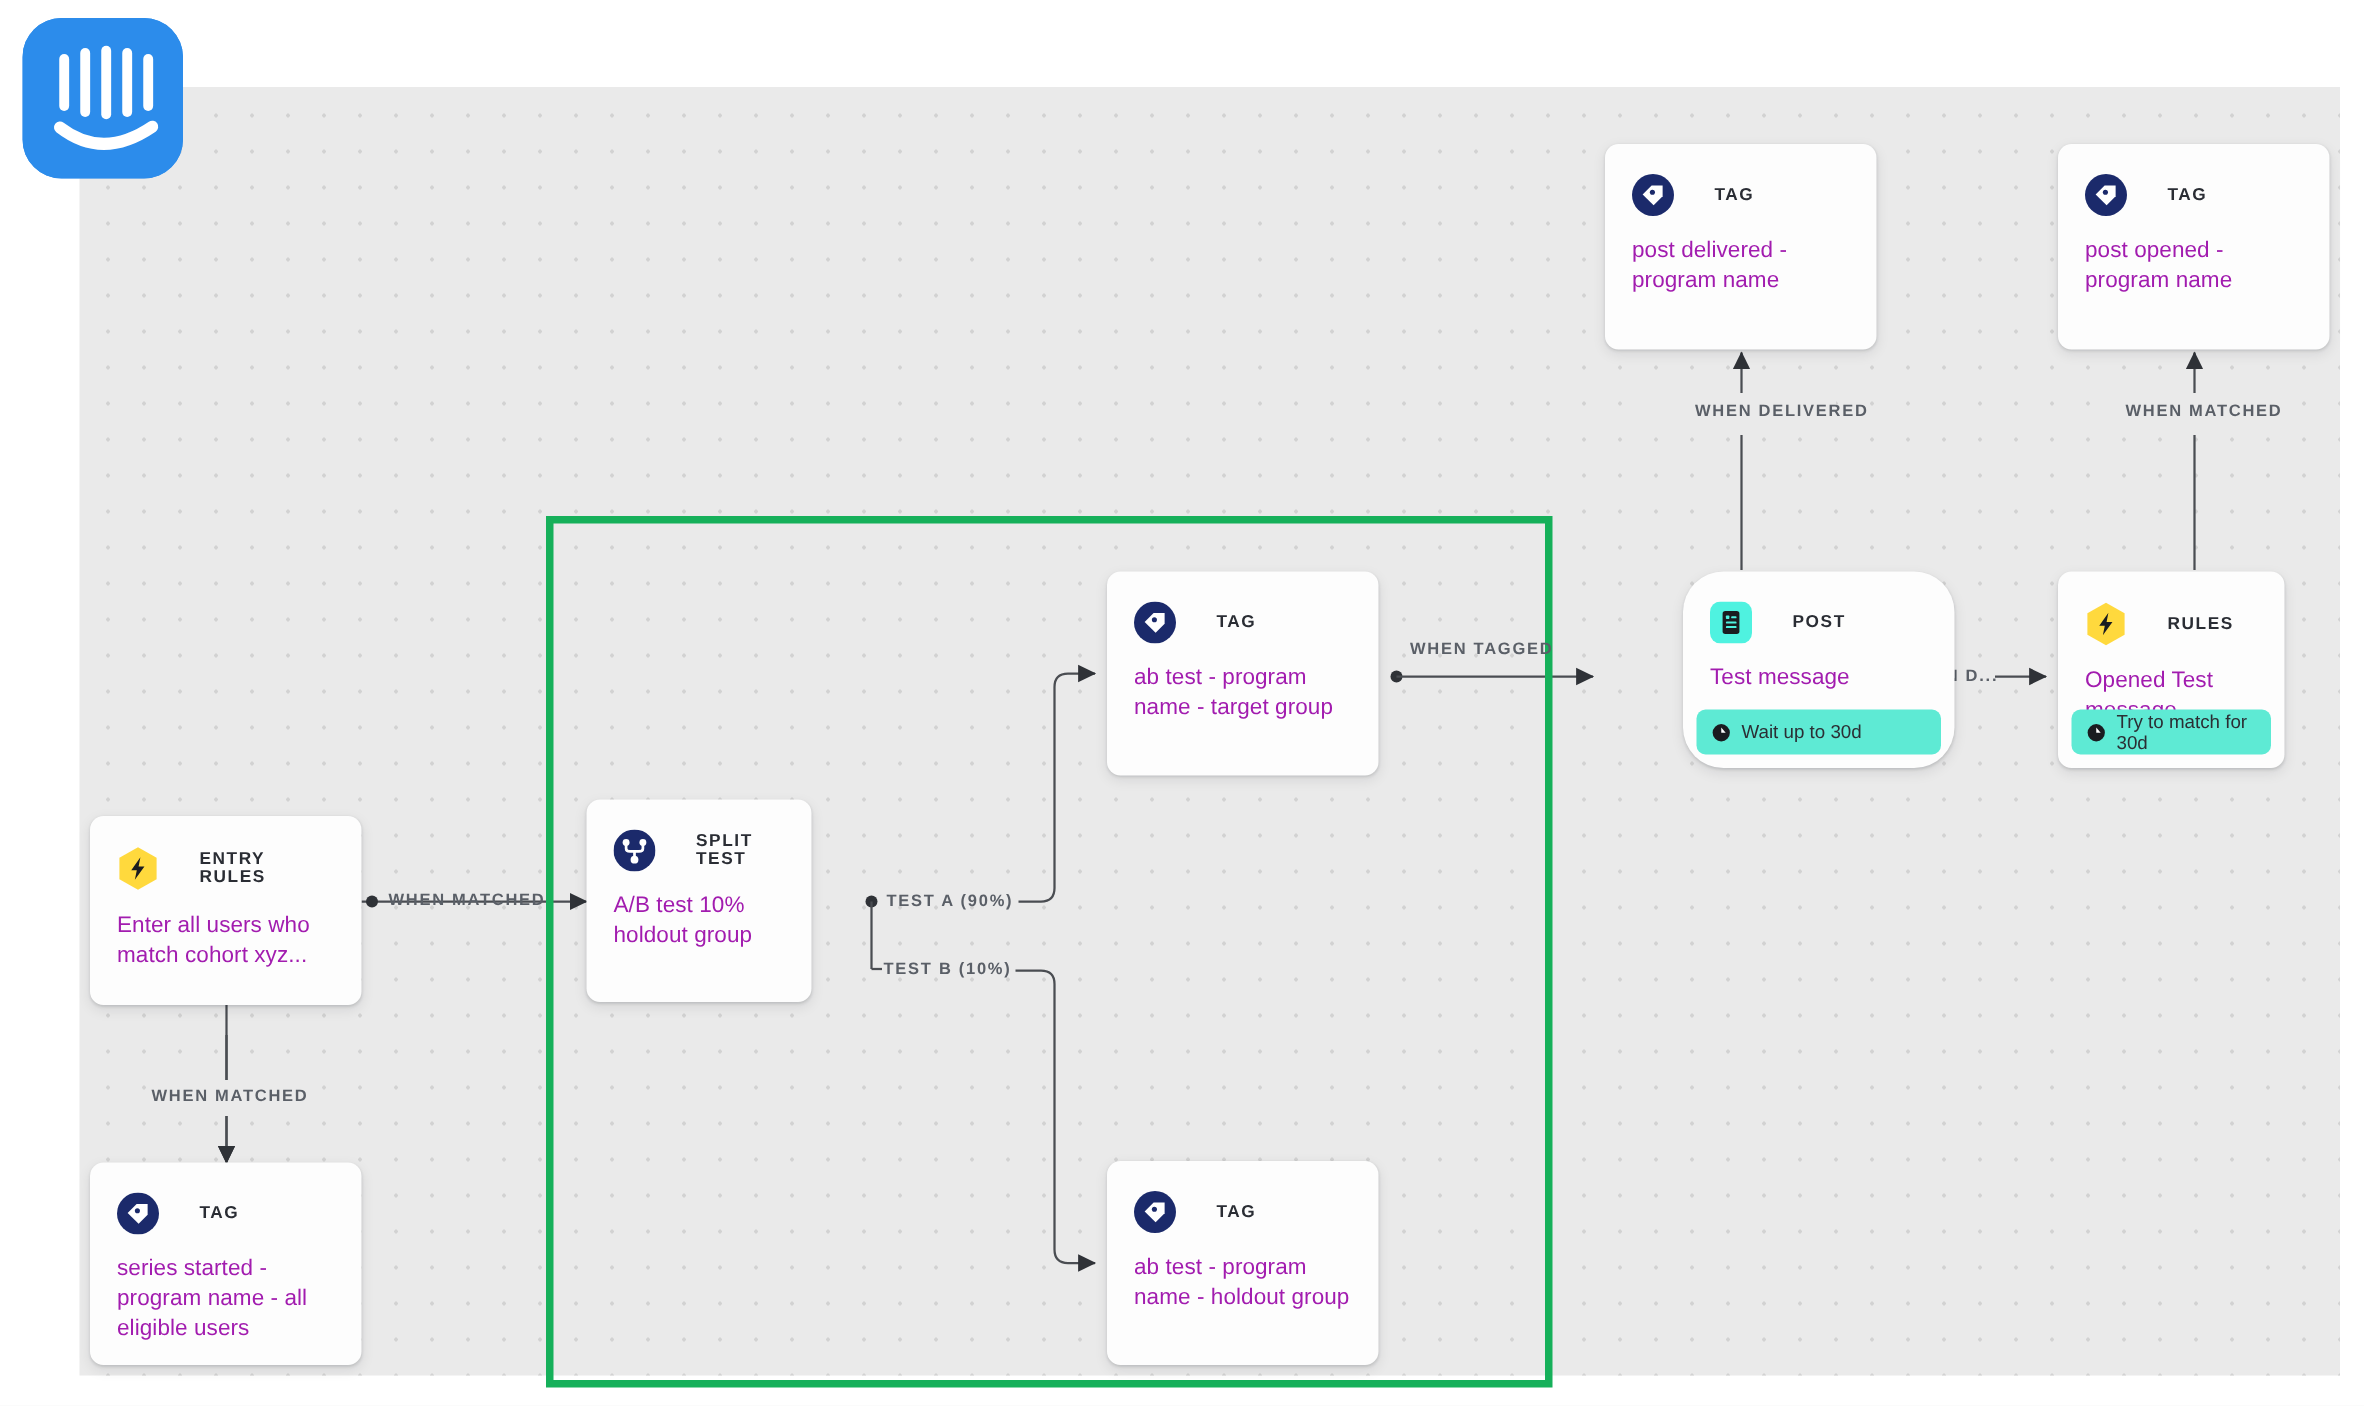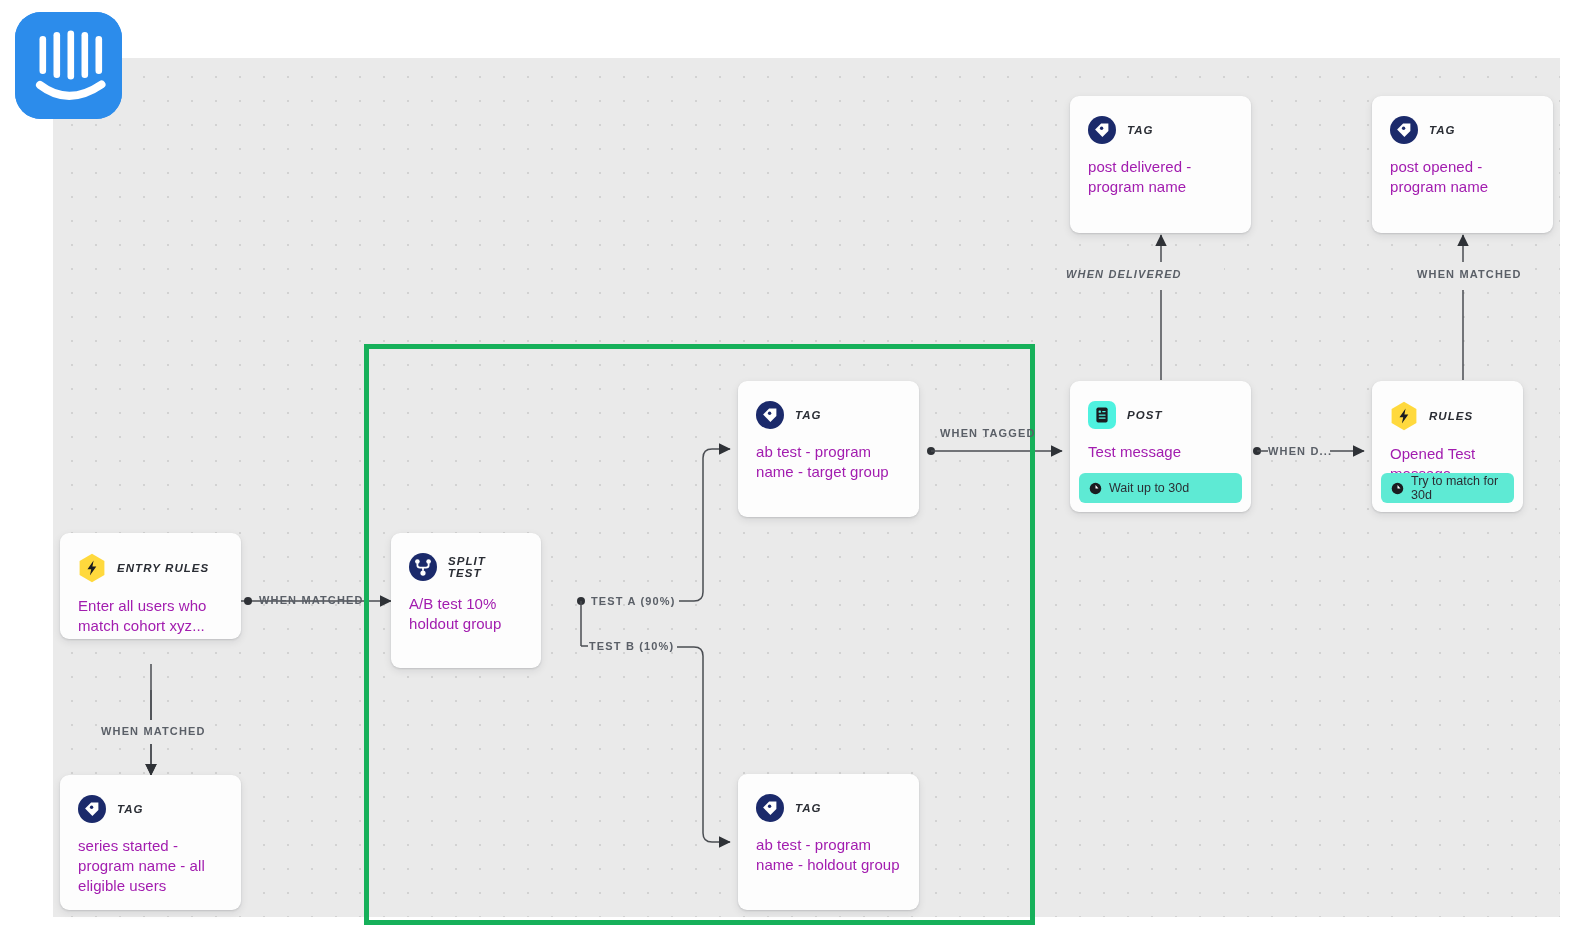--- a/index.html
+++ b/index.html
@@ -47,23 +47,22 @@
   
   .node {
     position: absolute;
     background: #fdfdfd;
     border-radius: 9px;
     box-shadow: 0 1px 2px rgba(20,25,35,.14), 0 3px 9px rgba(20,25,35,.09);
     z-index: 20;
     overflow: hidden;
   }
   .node-head {
-    display: flex; align-items: center; gap: 11px;
+    display: flex; align-items: center; gap: 27px;
     padding: 20px 18px 0 18px;
-    font-style: italic;
   }
   .node-kind {
     font-size: 11.5px; font-weight: bold;
     letter-spacing: 1.05px; color: #2a2d34;
   }
   .node-title {
     padding: 13px 18px 0 18px;
     font-size: 15px; line-height: 20px;
     color: #a21caf; font-weight: 400;
     letter-spacing: .05px;
@@ -147,24 +146,24 @@
   </svg>
 
   <div id="green-box"></div>
 
   <div class="elabel" style="left:259px; top:594px;">WHEN MATCHED</div>
   <div class="elabel" style="left:101px; top:725px;">WHEN MATCHED</div>
   <div class="elabel" style="left:591px; top:595px;">TEST A (90%)</div>
   <div class="elabel" style="left:589px; top:640px;">TEST B (10%)</div>
   <div class="elabel" style="left:940px; top:427px;">WHEN TAGGED</div>
   <div class="elabel" style="left:1268px; top:445px;">WHEN D...</div>
-  <div class="elabel" style="left:1066px; top:268px;font-style:italic;">WHEN DELIVERED</div>
+  <div class="elabel" style="left:1130px; top:268px;">WHEN DELIVERED</div>
   <div class="elabel" style="left:1417px; top:268px;">WHEN MATCHED</div>
 
-  <div class="node" style="left:60px; top:533px; width:181px; height:106px;">
+  <div class="node" style="left:60px; top:544px; width:181px; height:126px;">
     <div class="node-head">
       <svg class="icn icn-hex" viewBox="0 0 28 30">
         <path d="M14 0.8 L26.4 7.9 L26.4 22.1 L14 29.2 L1.6 22.1 L1.6 7.9 Z" fill="#ffd93d"></path>
         <path d="M15.6 7.5 L9.5 16.2 L13.2 16.2 L11.9 22.5 L18.3 13.6 L14.4 13.6 Z" fill="#1a1c20"></path>
       </svg>
       <span class="node-kind">ENTRY RULES</span>
     </div>
     <div class="node-title">Enter all users who match cohort xyz...</div>
   </div>
 
@@ -212,21 +211,21 @@
       <svg class="icn icn-circ" viewBox="0 0 28 28">
         <circle cx="14" cy="14" r="14" fill="#1b2a6b"></circle>
         <path d="M13.1 7.6 L20.4 7.6 L20.4 14.9 L14.4 20.9 L7.1 13.6 Z" fill="#ffffff"></path>
         <circle cx="13.6" cy="12.2" r="1.7" fill="#1b2a6b"></circle>
       </svg>
       <span class="node-kind">TAG</span>
     </div>
     <div class="node-title">ab test - program name - holdout group</div>
   </div>
 
-  <div class="node" style="left:1070px; top:381px; width:181px; height:131px;">
+  <div class="node" style="left:1122px; top:381px; width:181px; height:131px;border-radius:27px;">
     <div class="node-head">
       <svg class="icn icn-sq" viewBox="0 0 28 28">
         <rect x="0" y="0" width="28" height="28" rx="7" fill="#4ff2e0"></rect>
         <rect x="8.4" y="6.4" width="11.2" height="15.2" rx="1.8" fill="#1a1c20"></rect>
         <rect x="10.6" y="9.4" width="2.3" height="2.3" rx="0.5" fill="#4ff2e0"></rect>
         <rect x="14.1" y="9.9" width="3.6" height="1.3" rx="0.6" fill="#4ff2e0"></rect>
         <rect x="10.6" y="13.4" width="7.1" height="1.3" rx="0.6" fill="#4ff2e0"></rect>
         <rect x="10.6" y="16.4" width="7.1" height="1.3" rx="0.6" fill="#4ff2e0"></rect>
       </svg>
       <span class="node-kind">POST</span>

